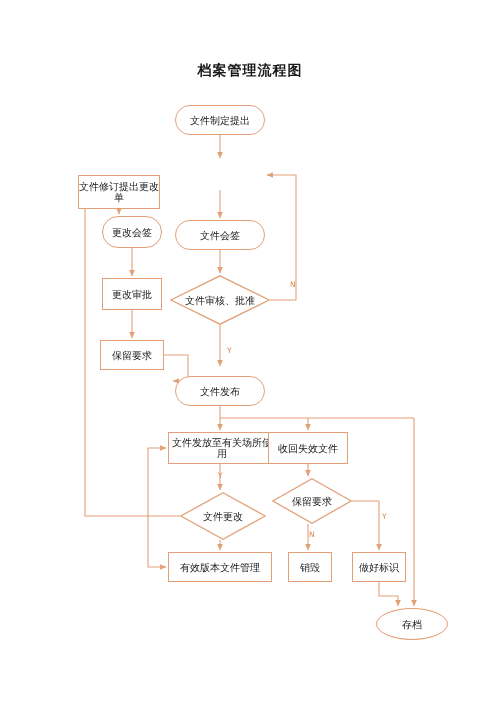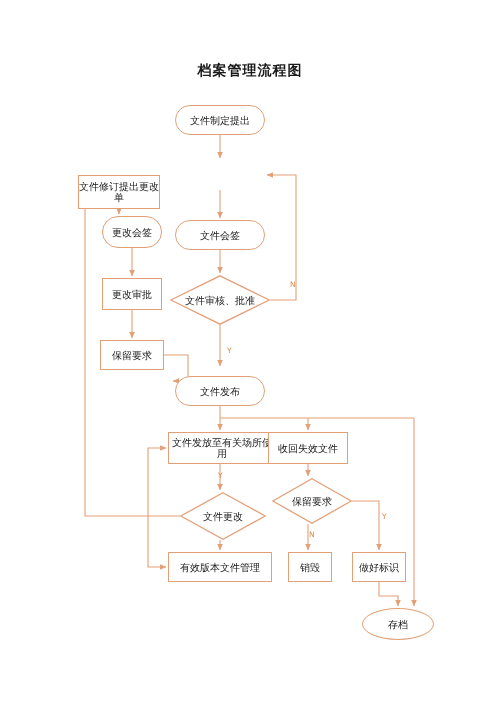--- a/index.html
+++ b/index.html
@@ -199,21 +199,21 @@
   </div>
 
   <div class="node rect" style="left:288px; top:552px; width:44px; height:30px;">
     <span>销毁</span>
   </div>
 
   <div class="node rect" style="left:352px; top:552px; width:54px; height:30px;">
     <span>做好标识</span>
   </div>
 
-  <div class="node ellipse" style="left:362px; top:608px; width:72px; height:32px;">
+  <div class="node ellipse" style="left:376px; top:608px; width:72px; height:32px;">
     <span>存档</span>
   </div>
 
   <div class="edge-label" style="left:290px; top:280px;">N</div>
   <div class="edge-label" style="left:227px; top:346px;">Y</div>
   <div class="edge-label" style="left:218px; top:471px;">Y</div>
   <div class="edge-label" style="left:309px; top:530px;">N</div>
   <div class="edge-label" style="left:382px; top:512px;">Y</div>
 
 </div>

